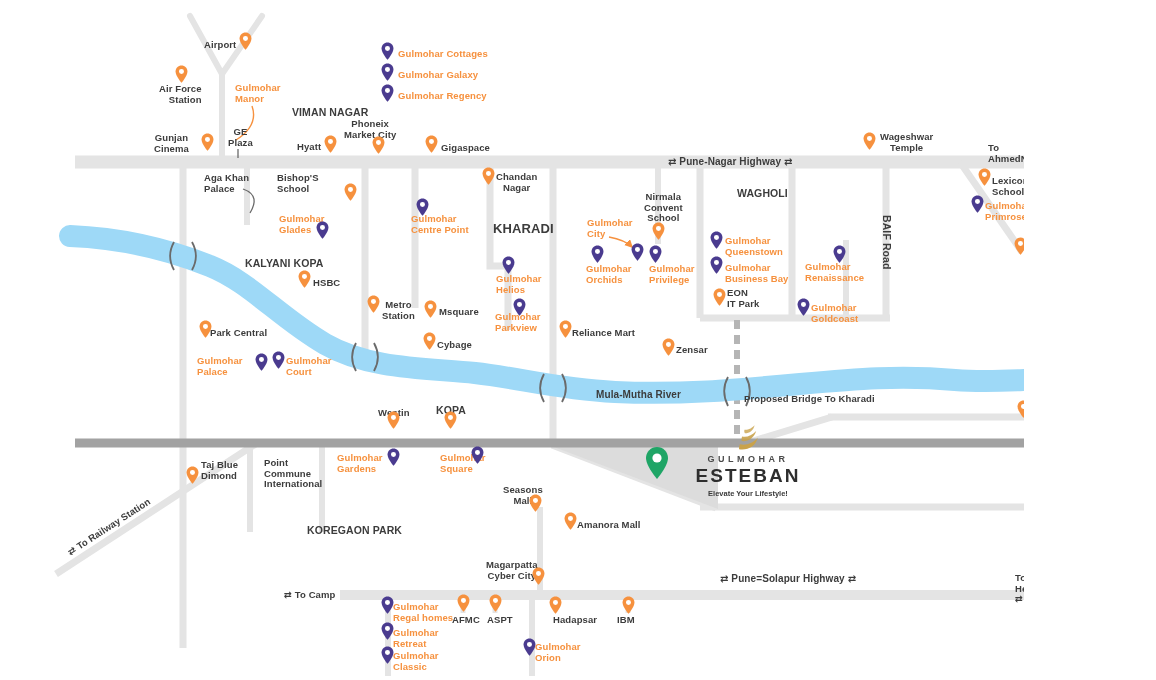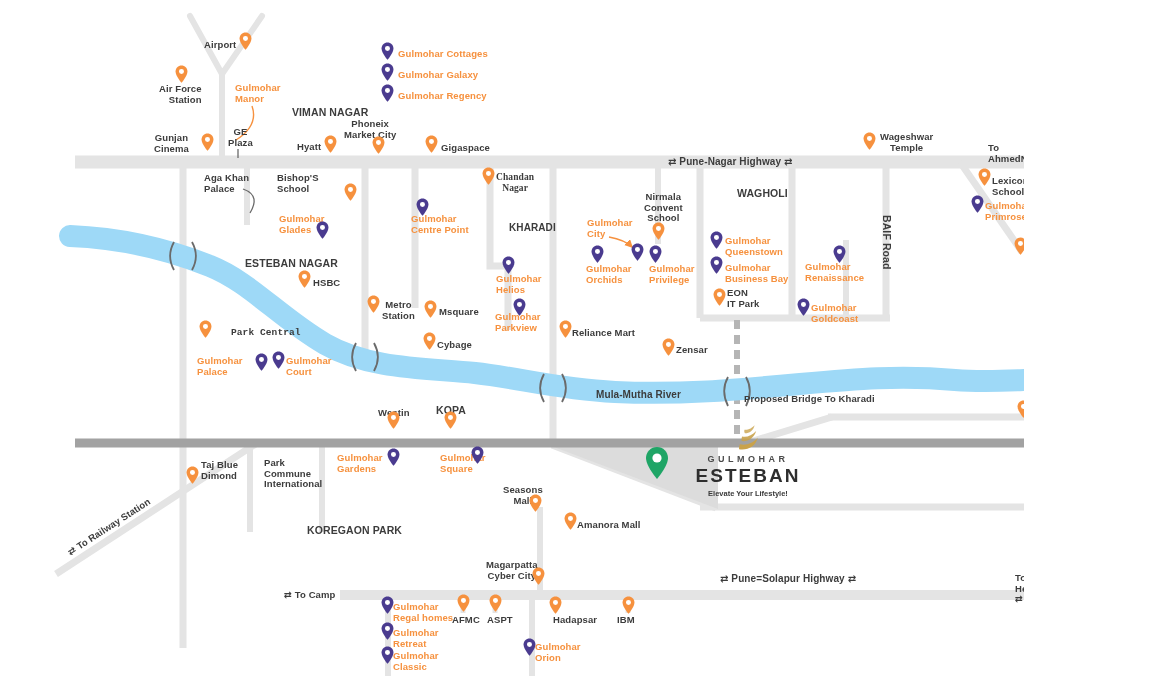--- a/index.html
+++ b/index.html
@@ -111,49 +111,49 @@
 Market City</div>
       <div class="map-label" style="left: 441px; top: 143px;">Gigaspace</div>
       <div class="map-label" style="left: 668px; top: 156px; font-size: 10px;">⇄ Pune-Nagar Highway ⇄</div>
       <div class="map-label" style="left: 988px; top: 143px;">To AhmedNagar</div>
       <div class="map-label" style="left: 880px; top: 132px; text-align: center;">Wageshwar
 Temple</div>
       <div class="map-label" style="left: 204px; top: 173px;">Aga Khan
 Palace</div>
       <div class="map-label" style="left: 277px; top: 173px;">Bishop'S
 School</div>
-      <div class="map-label" style="left: 496px; top: 172px; text-align: center; font-family: Liberation Serif, serif;">Chandan
+      <div class="map-label" style="left: 496px; top: 172px; text-align: center;">Chandan
 Nagar</div>
       <div class="map-label" style="left: 992px; top: 176px;">Lexicon School</div>
       <div class="map-label" style="left: 737px; top: 188px; font-size: 10.5px;">WAGHOLI</div>
       <div class="map-label" style="left: 644px; top: 192px; text-align: center;">Nirmala
 Convent
 School</div>
-      <div class="map-label" style="left: 493px; top: 222px; font-size: 10px; margin-left: 16px;">KHARADI</div>
+      <div class="map-label" style="left: 493px; top: 222px; font-size: 13px;">KHARADI</div>
       <div class="map-label" style="left: 892px; top: 215px; font-size: 10.5px; transform: rotate(90deg);">BAIF Road</div>
       <div class="map-label" style="left: 1028px; top: 245px;">Ivy Estate</div>
-      <div class="map-label" style="left: 245px; top: 258px; font-size: 10.5px;">ESTEBAN NAGAR</div>
+      <div class="map-label" style="left: 245px; top: 258px; font-size: 10.5px;">KALYANI KOPA</div>
       <div class="map-label" style="left: 313px; top: 278px;">HSBC</div>
       <div class="map-label" style="left: 727px; top: 288px;">EON
 IT Park</div>
       <div class="map-label" style="left: 382px; top: 300px; text-align: center;">Metro
 Station</div>
       <div class="map-label" style="left: 439px; top: 307px;">Msquare</div>
-      <div class="map-label" style="left: 231px; top: 328px; font-family: Liberation Mono, monospace;">Park Central</div>
+      <div class="map-label" style="left: 210px; top: 328px;">Park Central</div>
       <div class="map-label" style="left: 572px; top: 328px;">Reliance Mart</div>
       <div class="map-label" style="left: 437px; top: 340px;">Cybage</div>
       <div class="map-label" style="left: 676px; top: 345px;">Zensar</div>
       <div class="map-label" style="left: 596px; top: 389px; font-size: 10px;">Mula-Mutha River</div>
       <div class="map-label" style="left: 744px; top: 394px;">Proposed Bridge To Kharadi</div>
       <div class="map-label" style="left: 1035px; top: 409px;">Tech Centre</div>
       <div class="map-label" style="left: 378px; top: 408px;">Westin</div>
       <div class="map-label" style="left: 436px; top: 405px; font-size: 10.5px;">KOPA</div>
       <div class="map-label" style="left: 201px; top: 460px;">Taj Blue
 Dimond</div>
-      <div class="map-label" style="left: 264px; top: 458px;">Park
+      <div class="map-label" style="left: 264px; top: 458px;">Point
 Commune
 International</div>
       <div class="map-label" style="left: 503px; top: 485px; text-align: center;">Seasons
 Mall</div>
       <div class="map-label" style="left: 577px; top: 520px;">Amanora Mall</div>
       <div class="map-label" style="left: 307px; top: 525px; font-size: 10.5px;">KOREGAON PARK</div>
       <div class="map-label" style="left: 66px; top: 549px; transform: rotate(-33deg);">⇄ To Railway Station</div>
       <div class="map-label" style="left: 486px; top: 560px; text-align: center;">Magarpatta
 Cyber City</div>
       <div class="map-label" style="left: 720px; top: 573px; font-size: 10px;">⇄ Pune=Solapur Highway ⇄</div>

